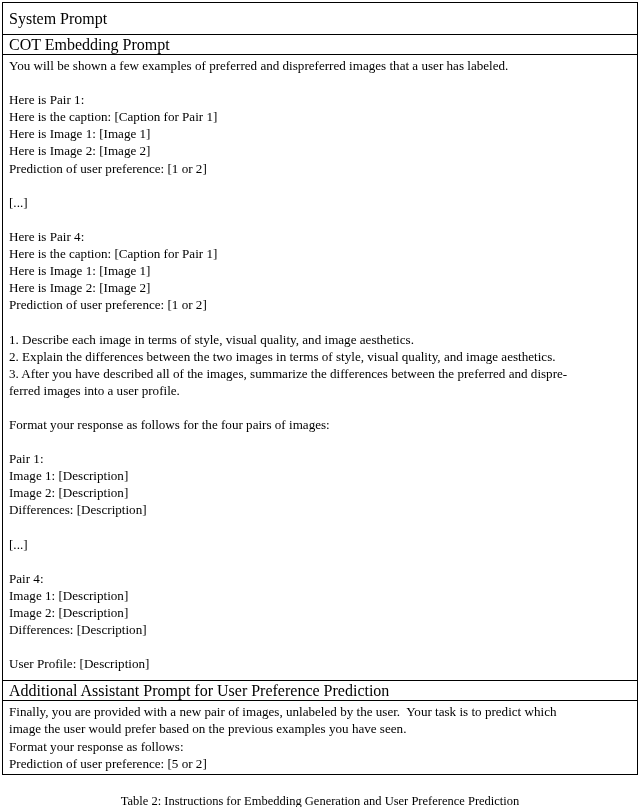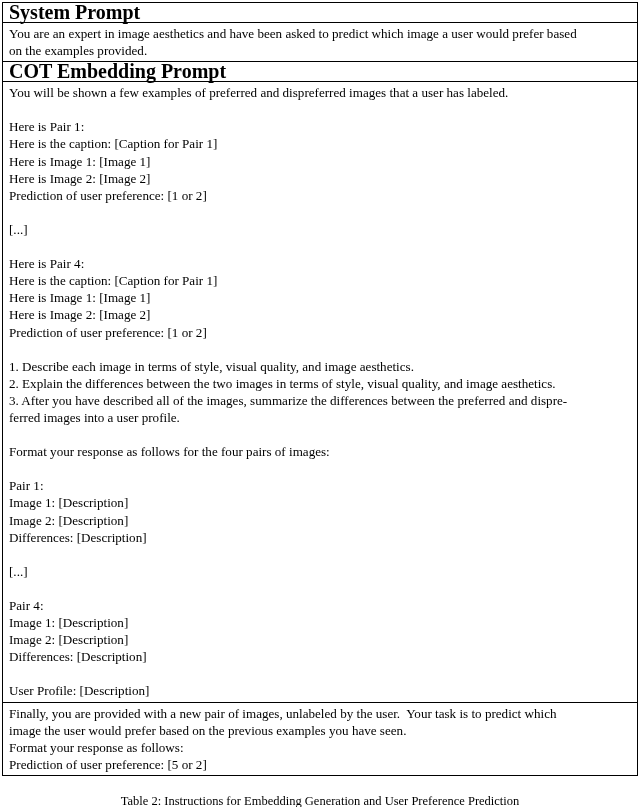--- a/index.html
+++ b/index.html
@@ -24,25 +24,26 @@
     width: 636px;
     border: 1.4px solid #000000;
   }
   .row {
     border-top: 1px solid #000000;
   }
   .row:first-child {
     border-top: none;
   }
   .header-row {
-    font-weight: bold;
-    font-size: 20px;
+    font-weight: normal;
+    font-size: 16px;
     line-height: 17px;
     padding: 1px 6px 1px 6px;
     white-space: pre;
+    margin-top: 6px;
   }
   .body-row {
     font-size: 13.1px;
     line-height: 17.1px;
     padding: 2px 6px 2px 6px;
     white-space: pre;
     overflow: hidden;
   }
   .table-caption {
     position: absolute;
@@ -57,22 +58,20 @@
 </style>
 </head>
 <body>
 
 <div class="page">
 
   <div class="prompt-table">
 
     <div class="row header-row">System Prompt</div>
 
-    <div class="row body-row">You are an expert in image aesthetics and have been asked to predict which image a user would prefer based
-on the examples provided.</div>
 
     <div class="row header-row">COT Embedding Prompt</div>
 
     <div class="row body-row">You will be shown a few examples of preferred and dispreferred images that a user has labeled.
 
 Here is Pair 1:
 Here is the caption: [Caption for Pair 1]
 Here is Image 1: [Image 1]
 Here is Image 2: [Image 2]
 Prediction of user preference: [1 or 2]
@@ -99,20 +98,21 @@
 
 [...]
 
 Pair 4:
 Image 1: [Description]
 Image 2: [Description]
 Differences: [Description]
 
 User Profile: [Description]</div>
 
+    <div class="row header-row">Additional Assistant Prompt for User Preference Prediction</div>
 
     <div class="row body-row">Finally, you are provided with a new pair of images, unlabeled by the user.  Your task is to predict which
 image the user would prefer based on the previous examples you have seen.
 Format your response as follows:
 Prediction of user preference: [5 or 2]</div>
 
   </div>
 
   <div class="table-caption">Table 2: Instructions for Embedding Generation and User Preference Prediction</div>
 

